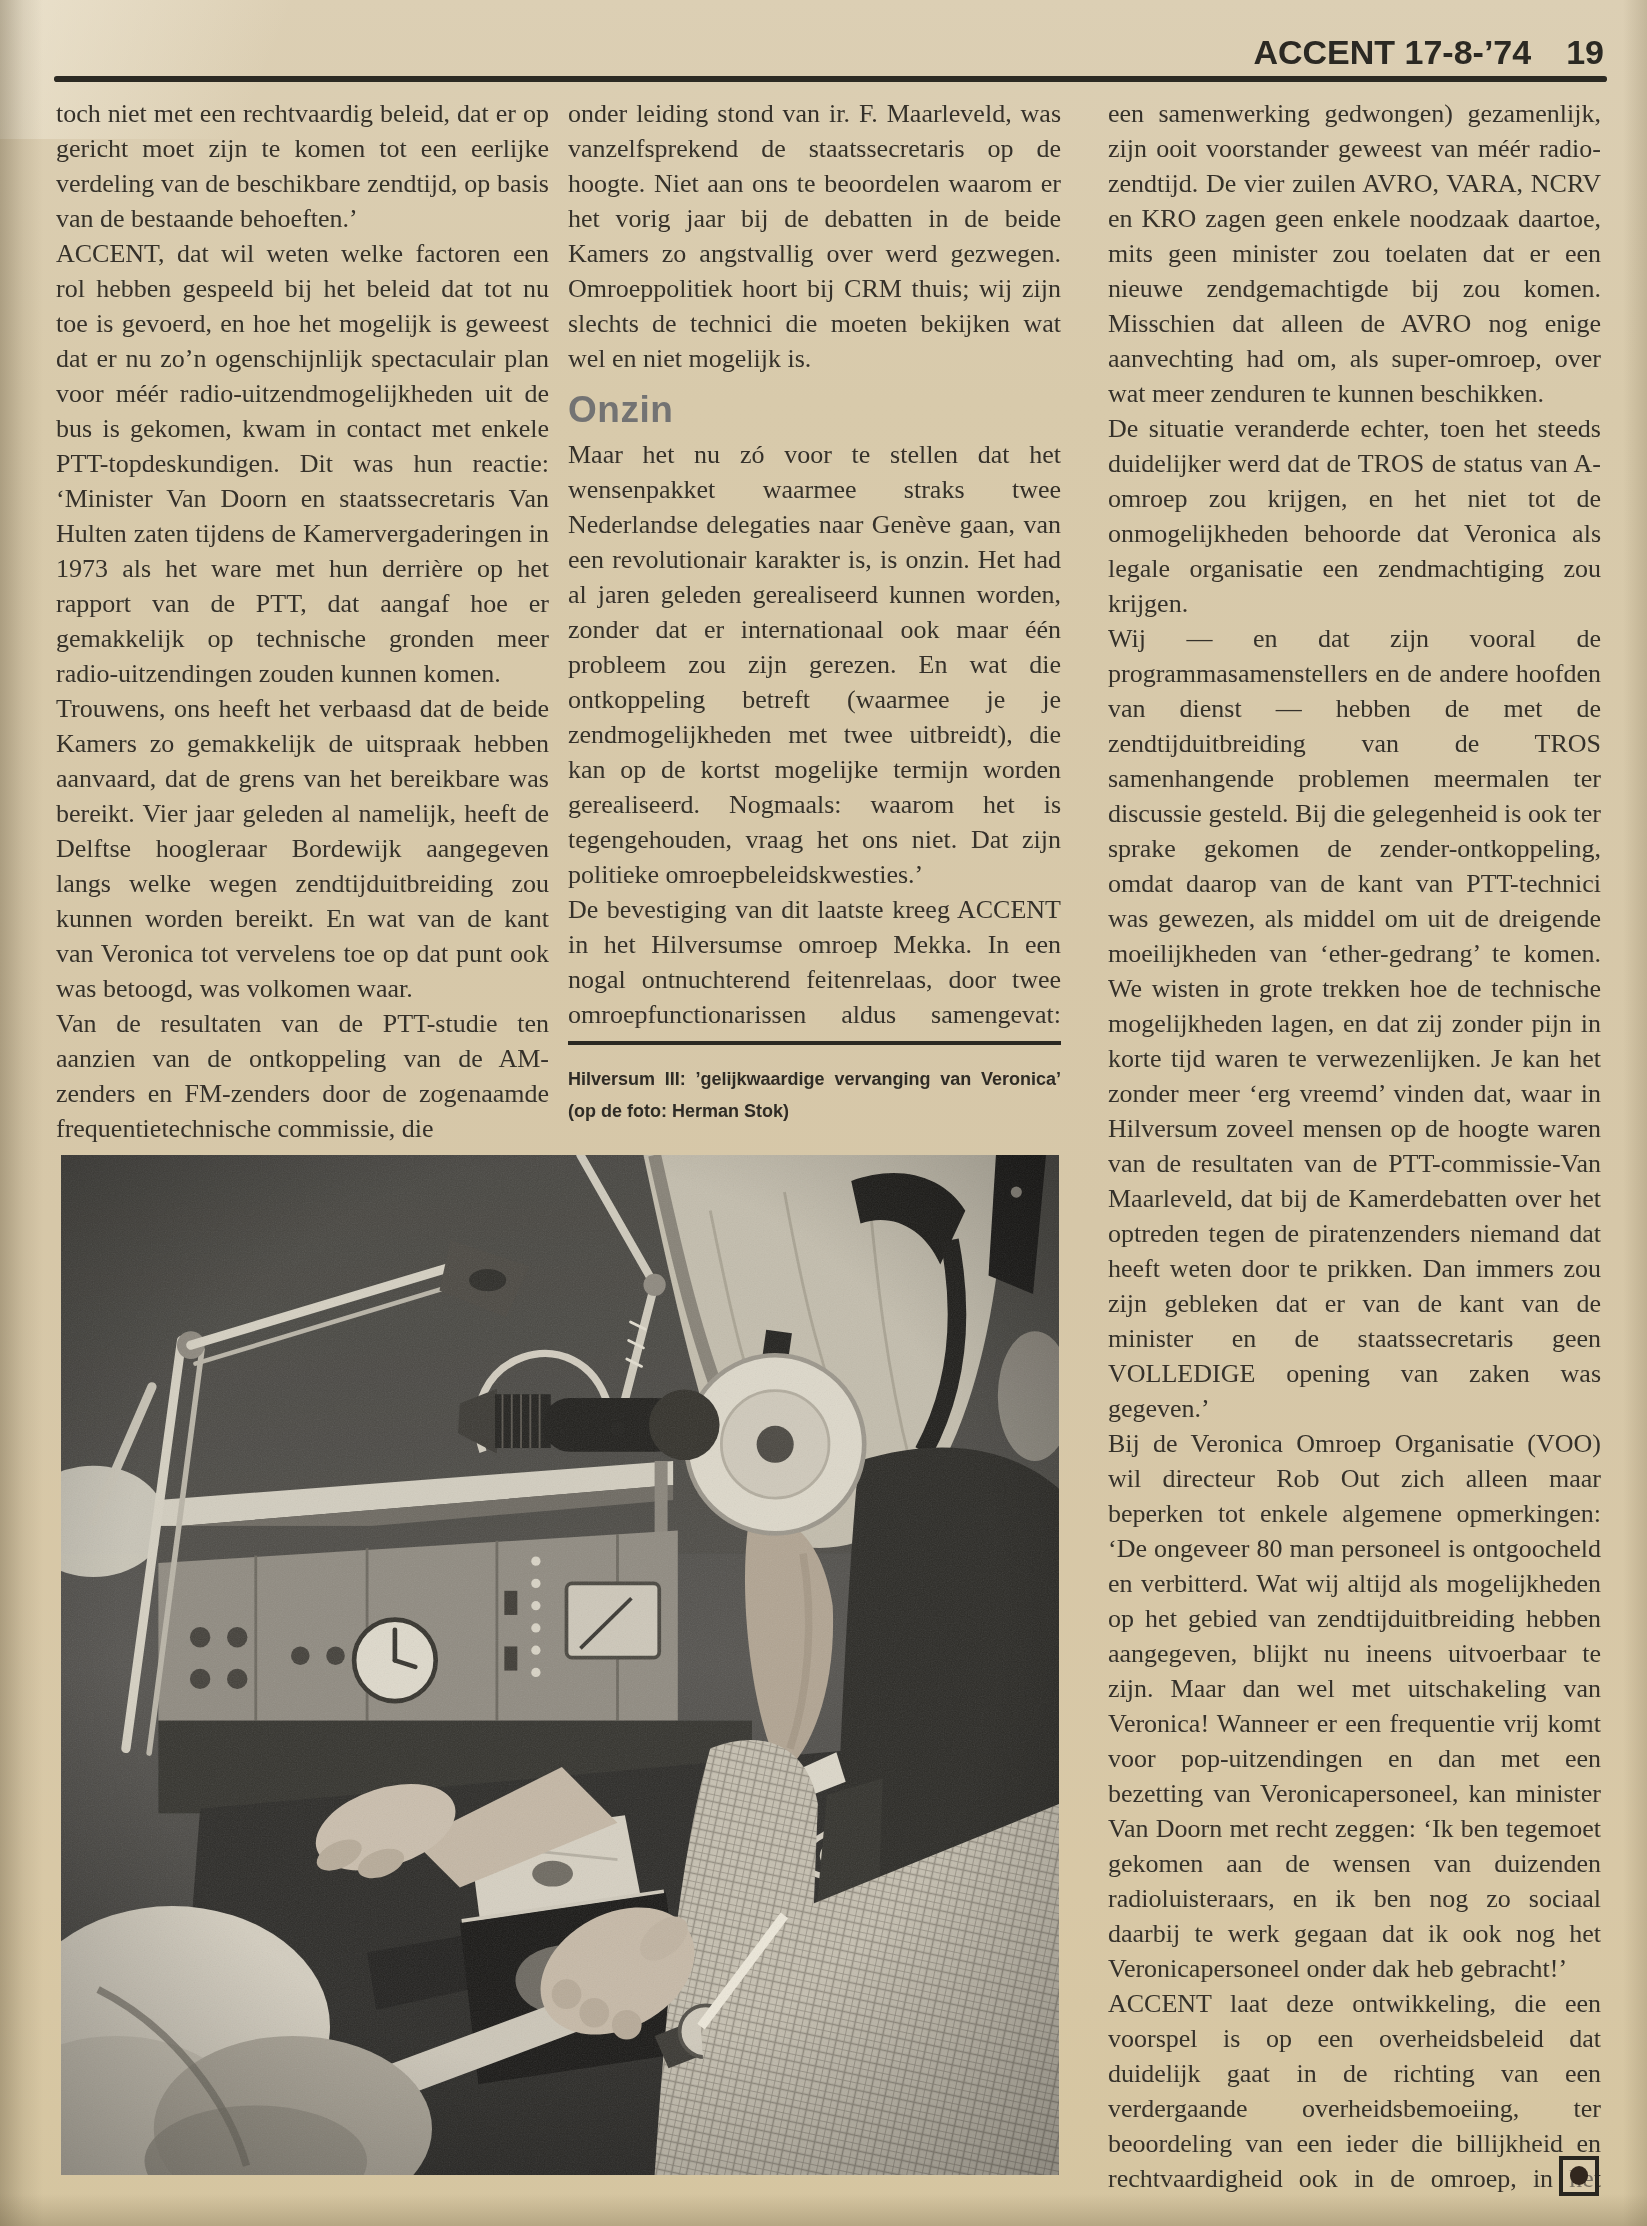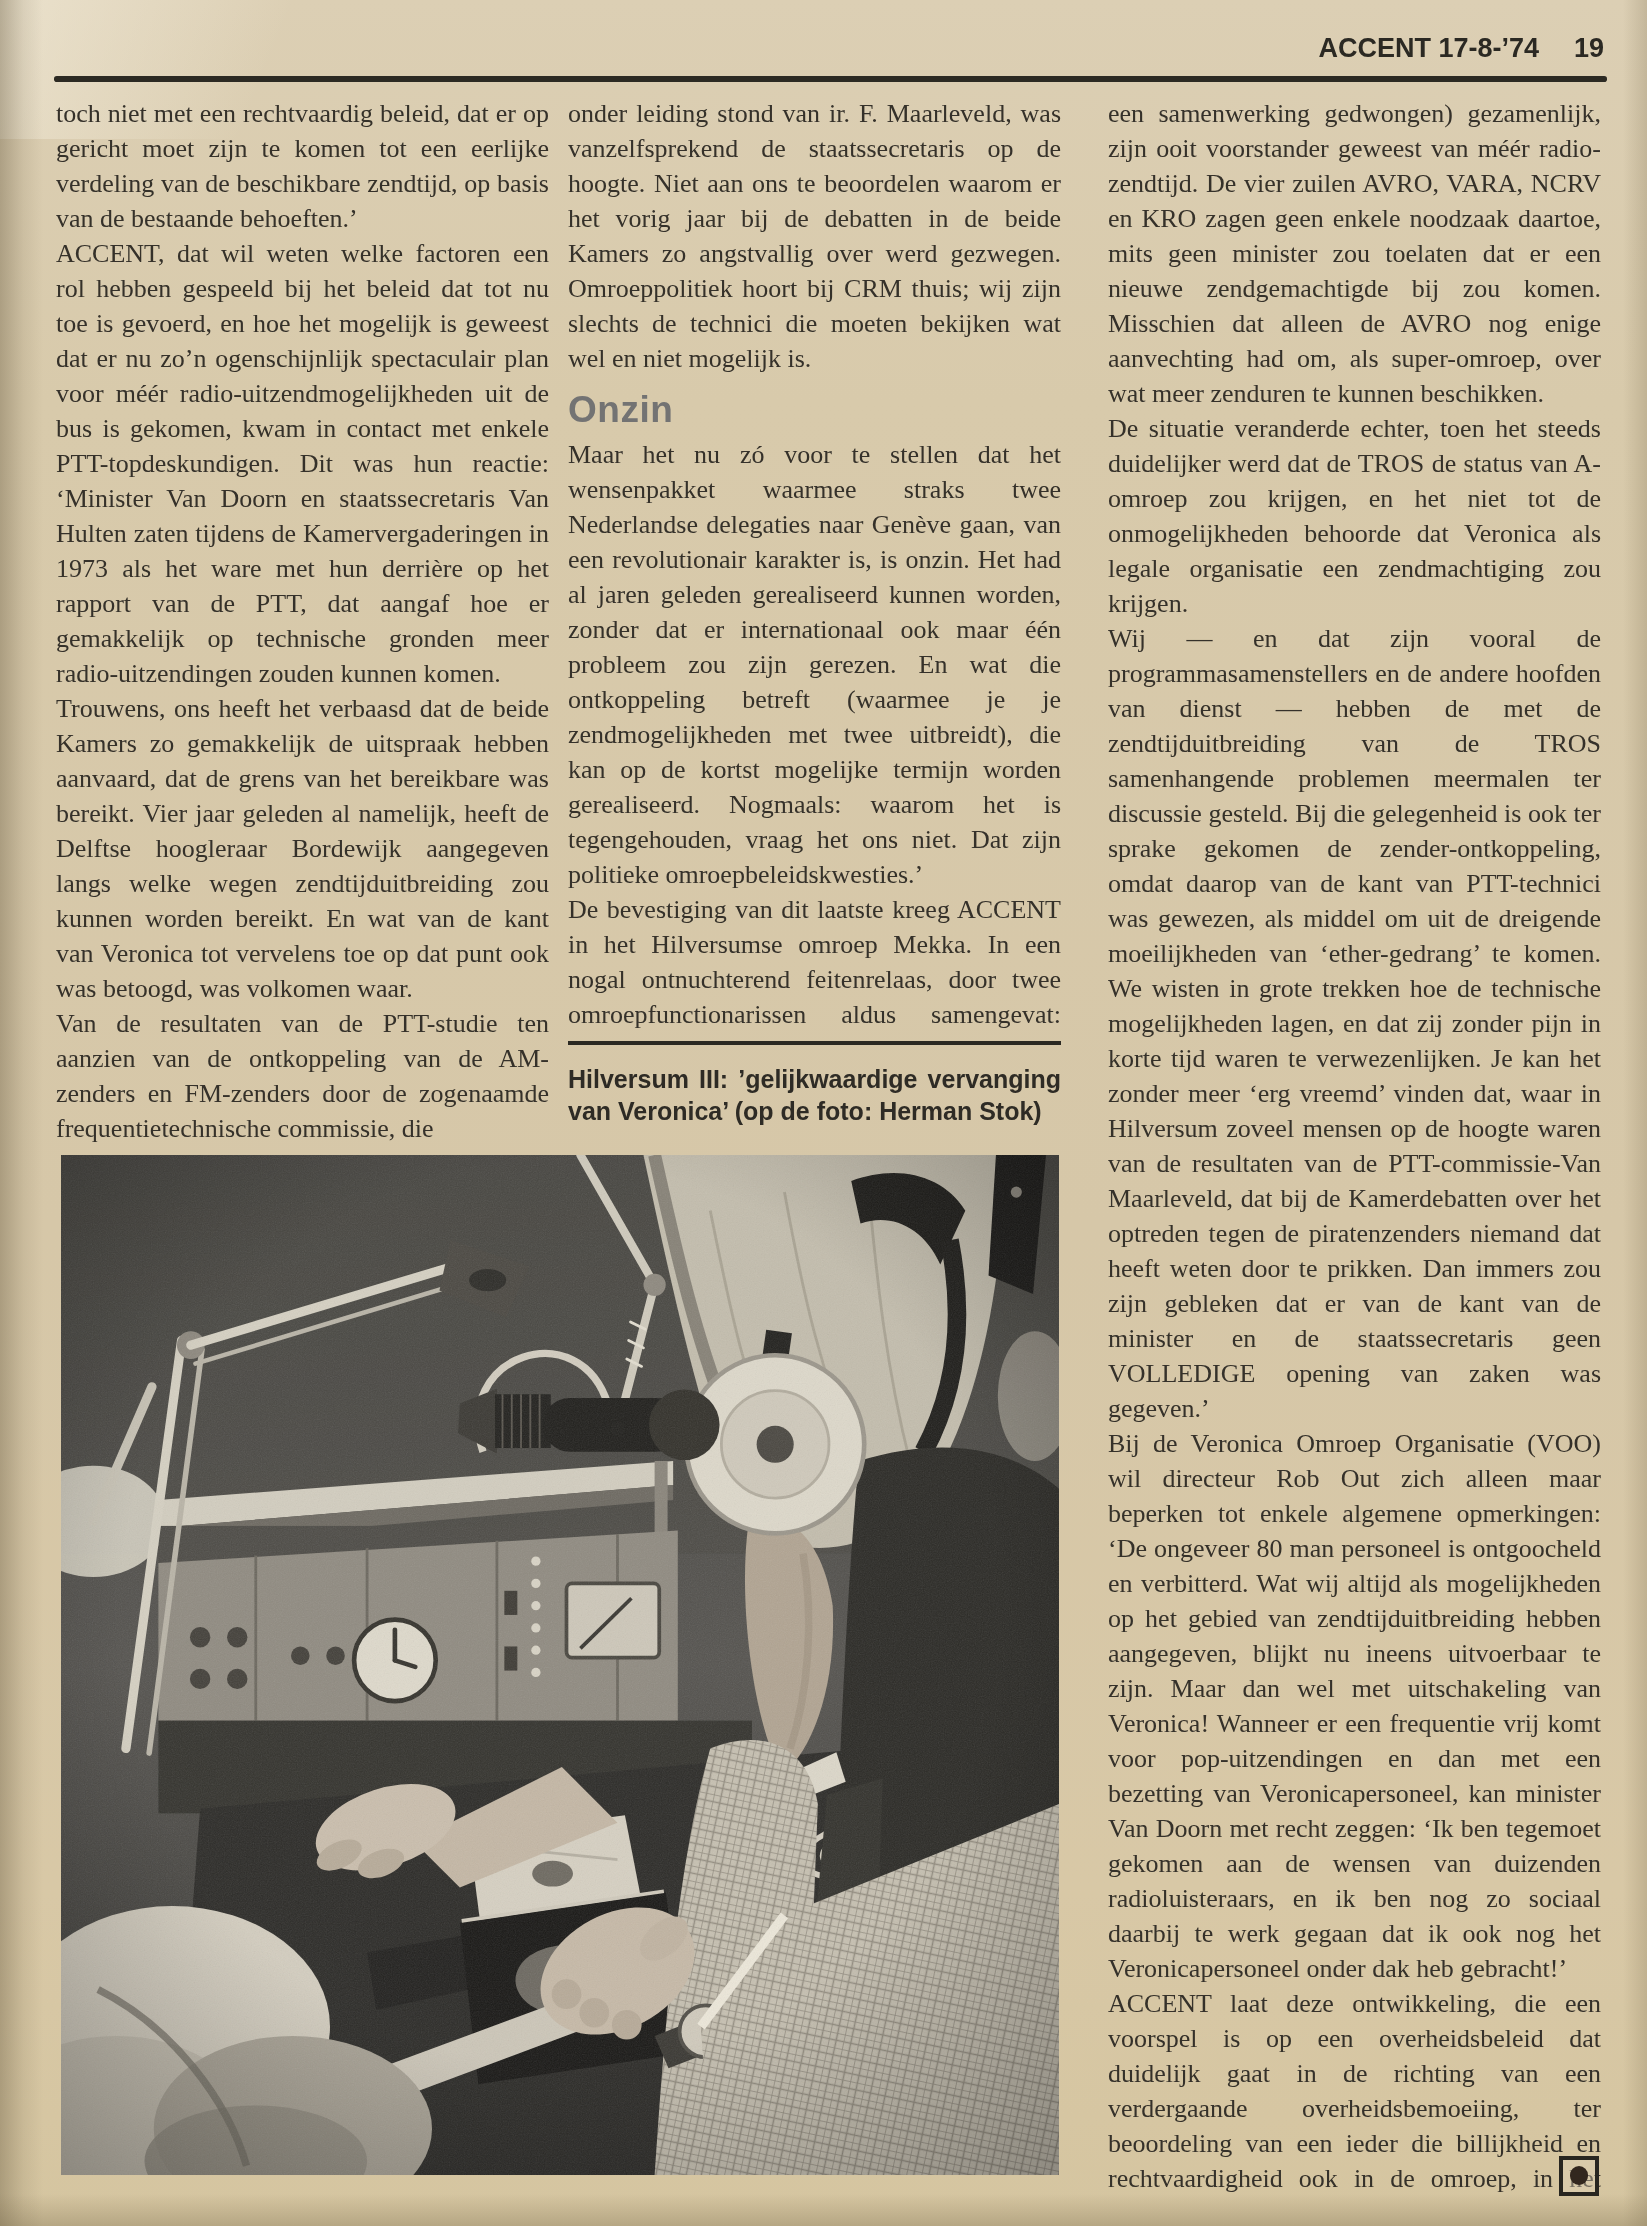--- a/index.html
+++ b/index.html
@@ -13,37 +13,37 @@
   .edge-left{position:absolute;left:0;top:0;bottom:0;width:43px;
     background:linear-gradient(90deg,rgba(105,92,66,.40),rgba(105,92,66,.12) 55%,transparent);pointer-events:none;}
   .edge-bottom{position:absolute;left:0;right:0;bottom:0;height:32px;
     background:linear-gradient(0deg,rgba(110,96,66,.30),transparent);pointer-events:none;}
   .corner-fold{position:absolute;left:0;top:0;width:399px;height:139px;
     background:linear-gradient(112deg,rgba(246,240,224,.55),rgba(246,240,224,.18) 45%,transparent 65%);pointer-events:none;}
   .edge-right{position:absolute;right:0;top:0;bottom:0;width:24px;
     background:linear-gradient(270deg,rgba(110,96,66,.22),transparent);pointer-events:none;}
 
   .masthead{position:absolute;top:33px;right:43px;display:flex;gap:35px;align-items:baseline;
-    font-family:"Liberation Sans", sans-serif;font-weight:bold;font-size:27px;color:#2b2923;}
+    font-family:"Liberation Sans", sans-serif;font-weight:bold;font-size:34px;color:#2b2923;}
   .header-rule{position:absolute;left:54px;top:76px;width:1553px;height:5.6px;background:#2c2a23;border-radius:2.8px;}
 
   .col{position:absolute;top:96px;width:493px;overflow:hidden;
     font-size:26px;line-height:35px;text-align:justify;}
   .col p{margin:0;}
   #col1{left:56px;height:1054px;}
   #col2{left:568px;height:939px;}
   #col3{left:1096px;height:2107px;margin-left:12px;}
 
   .heading{font-family:"Liberation Sans", sans-serif;font-weight:bold;font-size:37px;line-height:41px;
     letter-spacing:0.5px;color:#737373;margin:13px 0 7.4px;text-align:left;}
   .heading.verbitterd{margin-top:43px;}
 
   .caption-block{position:absolute;left:568px;top:1041px;width:493px;}
   .caption-rule{height:3.7px;background:#2b2922;margin-bottom:18.6px;}
-  .caption-text{font-family:"Liberation Sans", sans-serif;font-weight:bold;font-size:25px;line-height:32px;
+  .caption-text{font-family:"Liberation Sans", sans-serif;font-weight:bold;font-size:18px;line-height:32px;
     color:#2e2b25;text-align:justify;margin:0;}
 
   .photo-wrap{position:absolute;left:61px;top:1155px;width:998px;height:1020px;}
   .photo-wrap svg{display:block;}
 
   .end-marker{position:absolute;right:1.9px;bottom:7.4px;width:32px;height:32px;
     border:4.6px solid #282620;display:flex;align-items:center;justify-content:center;background:rgba(222,211,185,.4);}
   .end-marker .dot{width:18.6px;height:18.6px;border-radius:50%;background:#32271e;}
 </style>
 </head>

